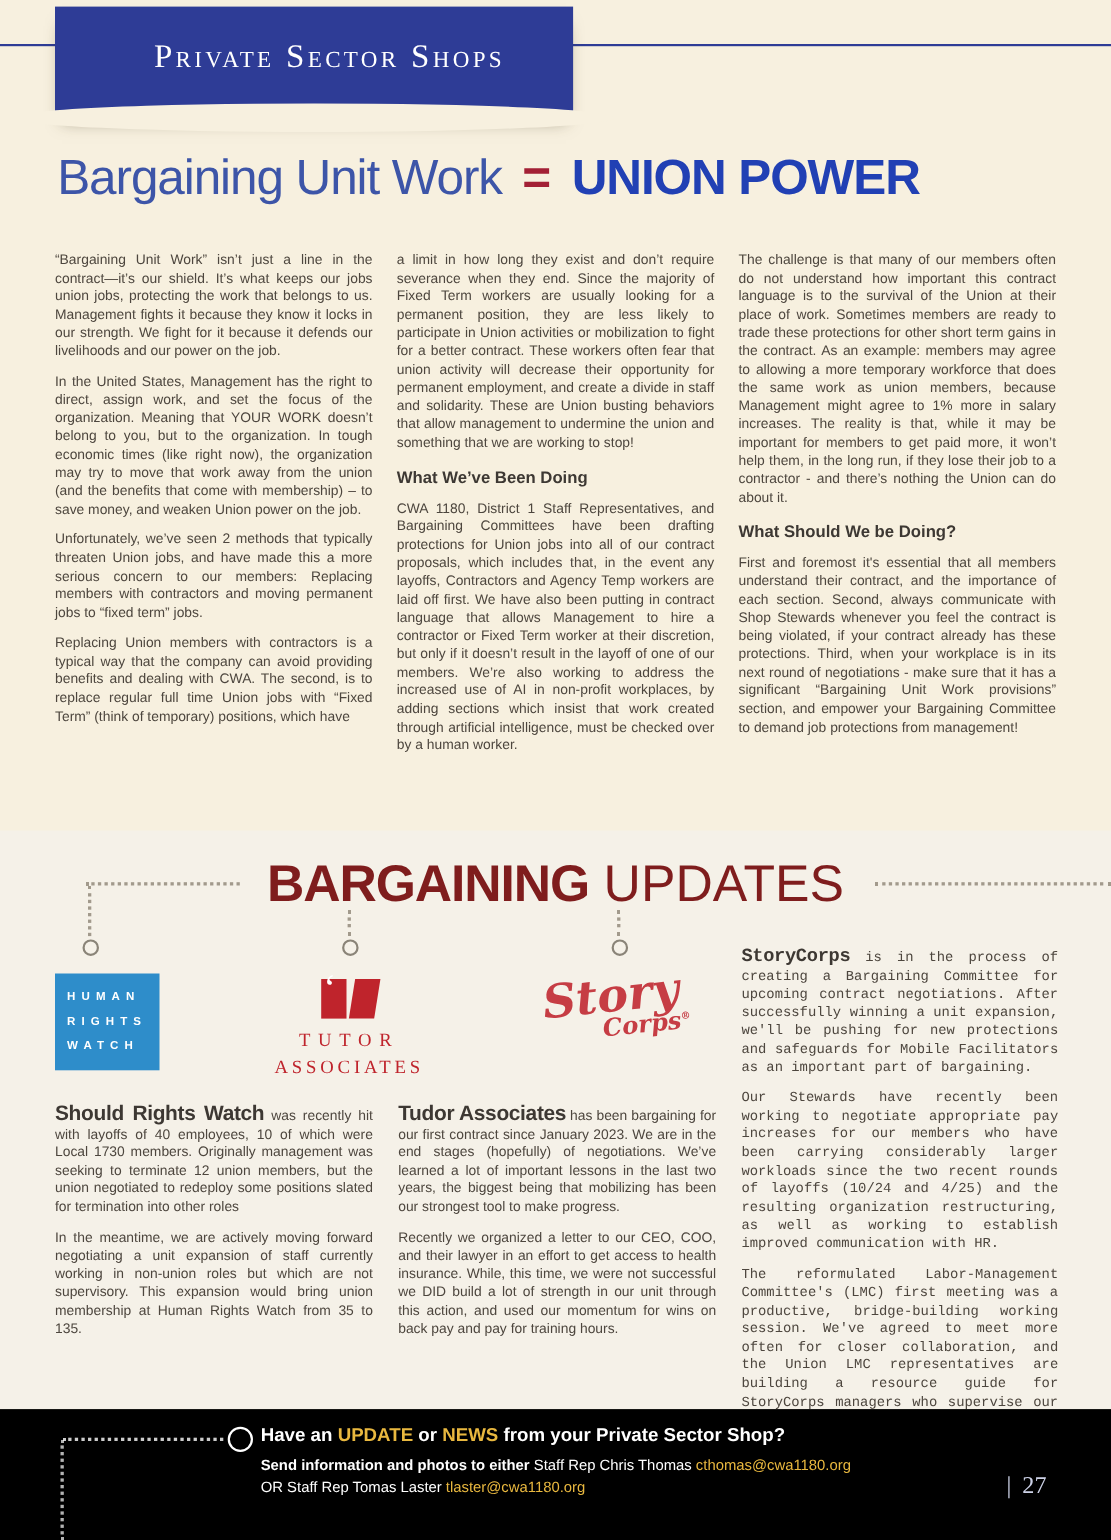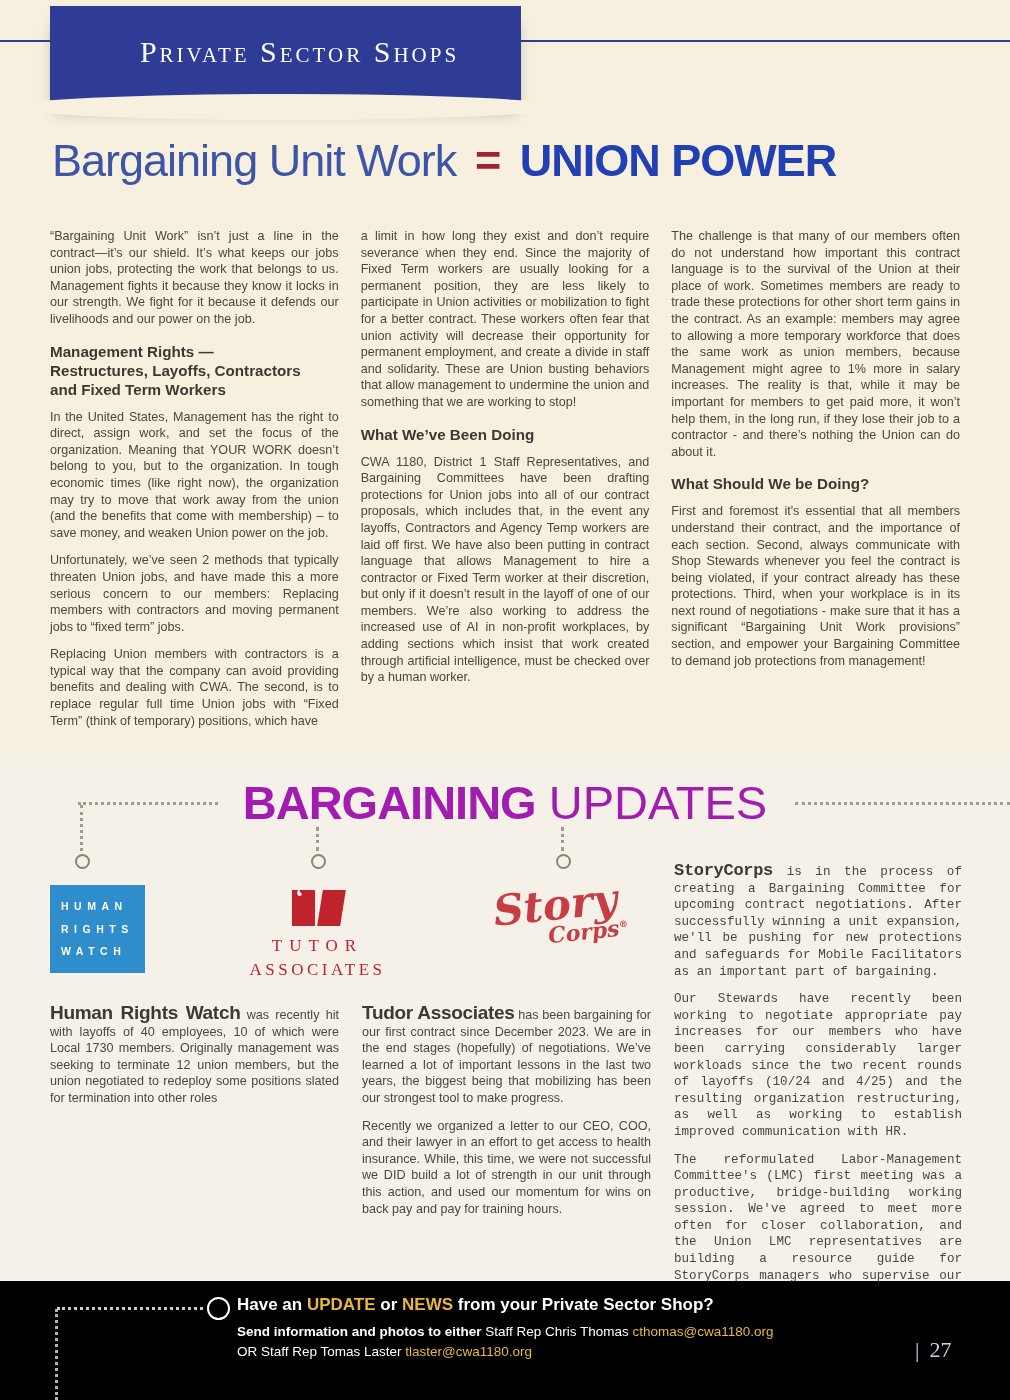--- a/index.html
+++ b/index.html
@@ -48,21 +48,21 @@
     margin:14px 0 10px 0;color:#3d3833;font-size:15.2px;line-height:19px;
     white-space:pre-line;font-weight:700;
   }
   
   .band{
     position:absolute;top:755px;left:0;width:1010px;height:526px;
     background:#f5f1e8;
   }
   .upd-headline{
     position:absolute;top:20px;left:0;width:1010px;text-align:center;
-    font-size:47px;white-space:nowrap;color:#a21caf;
+    font-size:47px;white-space:nowrap;color:#7f1d1d;
   }
   .uh-bold{font-weight:800;letter-spacing:-1px;}
   .uh-light{font-weight:300;letter-spacing:0px;}
   
   .dot-h{border-top:3px dotted #a29a8c;position:absolute;height:0;}
   .dot-v{border-left:3px dotted #a29a8c;position:absolute;width:0;}
   .dot-circle{
     position:absolute;width:11px;height:11px;border:2px solid #8a8478;
     border-radius:50%;background:transparent;
   }
@@ -147,23 +147,20 @@
 
   <div class="main-title">
     <span class="mt-light">Bargaining Unit Work</span>
     <span class="mt-eq">=</span>
     <span class="mt-bold">UNION POWER</span>
   </div>
 
   <div class="cols">
     <div class="col">
       <p>“Bargaining Unit Work” isn’t just a line in the contract—it’s our shield. It’s what keeps our jobs union jobs, protecting the work that belongs to us. Management fights it because they know it locks in our strength. We fight for it because it defends our livelihoods and our power on the job.</p>
-      <h3>Management Rights —
-Restructures, Layoffs, Contractors
-and Fixed Term Workers</h3>
       <p>In the United States, Management has the right to direct, assign work, and set the focus of the organization. Meaning that YOUR WORK doesn’t belong to you, but to the organization. In tough economic times (like right now), the organization may try to move that work away from the union (and the benefits that come with membership) – to save money, and weaken Union power on the job.</p>
       <p>Unfortunately, we’ve seen 2 methods that typically threaten Union jobs, and have made this a more serious concern to our members: Replacing members with contractors and moving permanent jobs to “fixed term” jobs.</p>
       <p>Replacing Union members with contractors is a typical way that the company can avoid providing benefits and dealing with CWA. The second, is to replace regular full time Union jobs with “Fixed Term” (think of temporary) positions, which have</p>
     </div>
     <div class="col">
       <p>a limit in how long they exist and don’t require severance when they end. Since the majority of Fixed Term workers are usually looking for a permanent position, they are less likely to participate in Union activities or mobilization to fight for a better contract. These workers often fear that union activity will decrease their opportunity for permanent employment, and create a divide in staff and solidarity. These are Union busting behaviors that allow management to undermine the union and something that we are working to stop!</p>
       <h3>What We’ve Been Doing</h3>
       <p>CWA 1180, District 1 Staff Representatives, and Bargaining Committees have been drafting protections for Union jobs into all of our contract proposals, which includes that, in the event any layoffs, Contractors and Agency Temp workers are laid off first. We have also been putting in contract language that allows Management to hire a contractor or Fixed Term worker at their discretion, but only if it doesn’t result in the layoff of one of our members. We’re also working to address the increased use of AI in non-profit workplaces, by adding sections which insist that work created through artificial intelligence, must be checked over by a human worker.</p>
     </div>
     <div class="col">
@@ -204,25 +201,26 @@
       <div class="tutor-line1">TUTOR</div>
       <div class="tutor-line2">ASSOCIATES</div>
     </div>
 
     <div class="story-logo">
       <span class="story-w1">Story</span>
       <span class="story-w2"><span>Corps</span><span class="story-reg">®</span></span>
     </div>
 
     <div class="upd-col uc-1">
-      <p><span class="lead-bold">Human Rights Watch</span><span> was recently hit with layoffs of 40 employees, 10 of which were Local 1730 members. Originally management was seeking to terminate 12 union members, but the union negotiated to redeploy some positions slated for termination into other roles</span></p>
+      <p><span class="lead-bold">Should Rights Watch</span><span> was recently hit with layoffs of 40 employees, 10 of which were Local 1730 members. Originally management was seeking to terminate 12 union members, but the union negotiated to redeploy some positions slated for termination into other roles</span></p>
+      <p>In the meantime, we are actively moving forward negotiating a unit expansion of staff currently working in non-union roles but which are not supervisory. This expansion would bring union membership at Human Rights Watch from 35 to 135.</p>
     </div>
 
     <div class="upd-col uc-2">
-      <p><span class="lead-bold">Tudor Associates</span><span> has been bargaining for our first contract since December 2023. We are in the end stages (hopefully) of negotiations. We’ve learned a lot of important lessons in the last two years, the biggest being that mobilizing has been our strongest tool to make progress.</span></p>
+      <p><span class="lead-bold">Tudor Associates</span><span> has been bargaining for our first contract since January 2023. We are in the end stages (hopefully) of negotiations. We’ve learned a lot of important lessons in the last two years, the biggest being that mobilizing has been our strongest tool to make progress.</span></p>
       <p>Recently we organized a letter to our CEO, COO, and their lawyer in an effort to get access to health insurance. While, this time, we were not successful we DID build a lot of strength in our unit through this action, and used our momentum for wins on back pay and pay for training hours.</p>
     </div>
 
     <div class="upd-col uc-3">
       <p><span class="lead-bold sm">StoryCorps</span><span> is in the process of creating a Bargaining Committee for upcoming contract negotiations. After successfully winning a unit expansion, we'll be pushing for new protections and safeguards for Mobile Facilitators as an important part of bargaining.</span></p>
       <p>Our Stewards have recently been working to negotiate appropriate pay increases for our members who have been carrying considerably larger workloads since the two recent rounds of layoffs (10/24 and 4/25) and the resulting organization restructuring, as well as working to establish improved communication with HR.</p>
       <p>The reformulated Labor-Management Committee's (LMC) first meeting was a productive, bridge-building working session. We've agreed to meet more often for closer collaboration, and the Union LMC representatives are building a resource guide for StoryCorps managers who supervise our members.</p>
     </div>
 
   </div>

